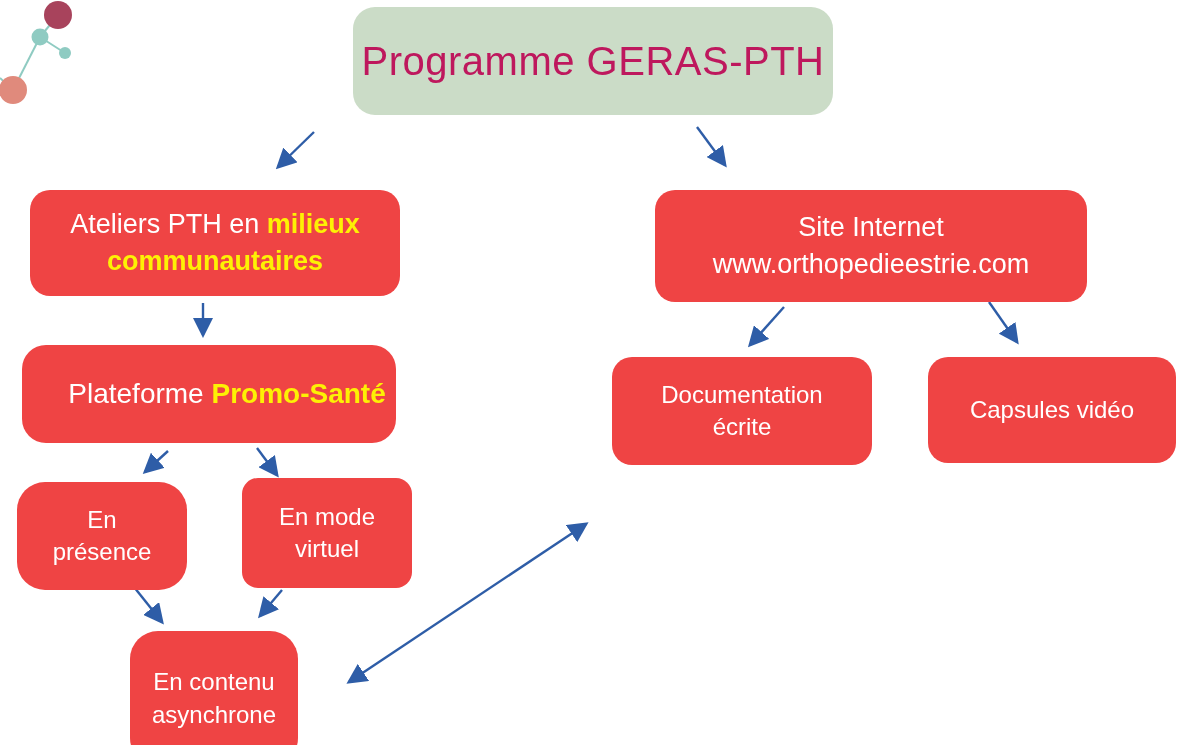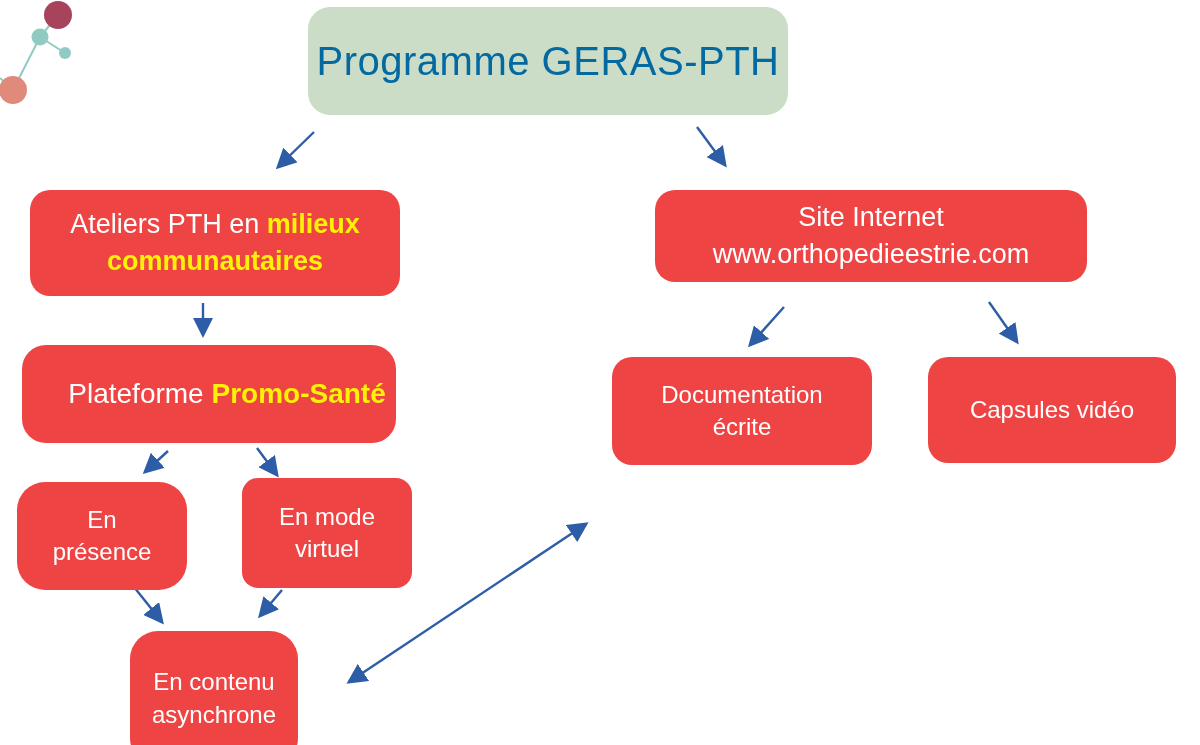--- a/index.html
+++ b/index.html
@@ -17,33 +17,34 @@
     text-align:center;
     box-sizing:border-box;
   }
   .node-blue{
     background:#ef4444;
     color:#ffffff;
     border-radius:20px;
   }
   .node-title{
     background:#cbdcc7;
-    color:#0369a1;
+    color:#be185d;
     border-radius:22px;
     font-size:40px;
     letter-spacing:0.5px;
+    margin-left:45px;
   }
   .yellow{color:#fdf104;font-weight:bold;}
   .t26{font-size:27px;line-height:1.38;}
   .t24{font-size:24px;line-height:1.35;}
   .t28{font-size:28px;padding-left:36px;}
   
   .n-title{left:308px;top:7px;width:480px;height:108px;}
   .n-ateliers{left:30px;top:190px;width:370px;height:106px;}
-  .n-site{left:655px;top:190px;width:432px;height:92px;}
+  .n-site{left:655px;top:190px;width:432px;height:112px;}
   .n-plateforme{left:22px;top:345px;width:374px;height:98px;border-radius:24px;}
   .n-doc{left:612px;top:357px;width:260px;height:108px;}
   .n-caps{left:928px;top:357px;width:248px;height:106px;text-align:right;}
   .n-presence{left:17px;top:482px;width:170px;height:108px;border-radius:28px;text-align:center;}
   .n-virtuel{left:242px;top:478px;width:170px;height:110px;border-radius:16px;}
   .n-async{left:130px;top:631px;width:168px;height:135px;border-radius:28px;}
 </style>
 </head>
 <body>
 

